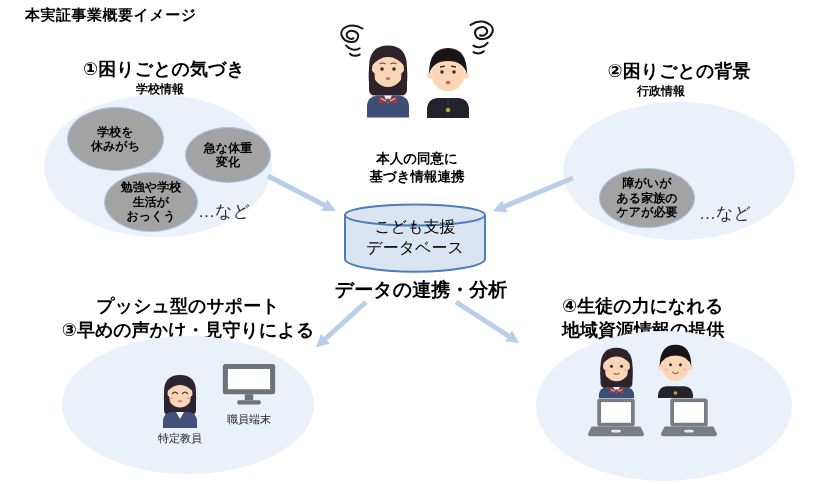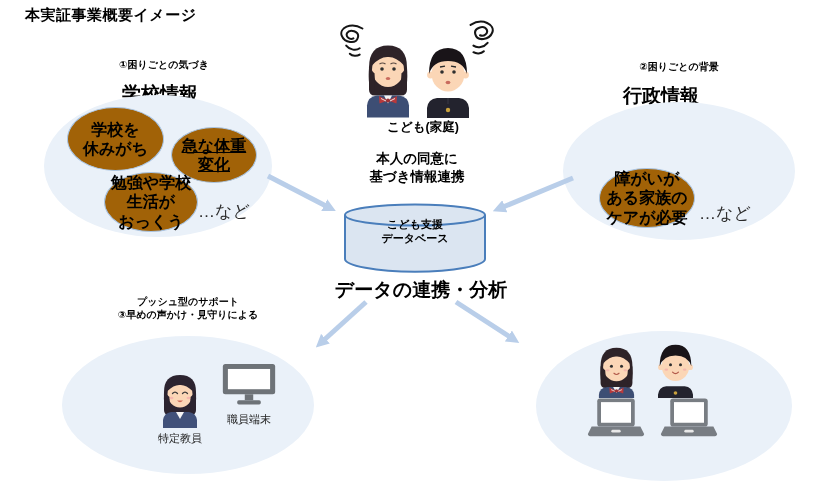--- a/index.html
+++ b/index.html
@@ -3,32 +3,32 @@
 <meta charset="utf-8">
 <style>
   html,body{margin:0;padding:0;background:#fff;}
   .canvas{
     position:relative;width:840px;height:484px;background:#ffffff;overflow:hidden;
     font-family:"Liberation Sans","DejaVu Sans",sans-serif;color:#000;
   }
   .abs{position:absolute;}
   .ctr{text-align:center;}
   .title{font-size:15px;font-weight:700;letter-spacing:.5px;}
-  .hdr{font-size:10px;font-weight:700;line-height:1.32;}
-  .cat{font-size:19px;font-weight:700;}
+  .hdr{font-size:18px;font-weight:700;line-height:1.32;}
+  .cat{font-size:12px;font-weight:700;}
   .big-ellipse{background:#eaf1f9;border-radius:50%;}
   .bubble{
-    background:#a16207;border:1.5px solid #a9c5e5;border-radius:50%;
+    background:#a3a3a3;border:1.5px solid #a9c5e5;border-radius:50%;
     display:flex;align-items:center;justify-content:center;
-    font-size:16px;font-weight:700;line-height:1.2;text-align:center;
+    font-size:12px;font-weight:700;line-height:1.2;text-align:center;
   }
   .etc{font-size:17px;color:#2b2b2b;}
   .small-label{font-size:11px;color:#222;}
   .consent{font-size:13.5px;font-weight:700;line-height:1.32;}
-  .dbtext{font-size:11px;font-weight:700;line-height:1.3;}
+  .dbtext{font-size:16px;font-weight:400;line-height:1.3;}
   .analysis{font-size:19px;font-weight:700;}
   .child-label{font-size:12.5px;font-weight:700;}
   svg{display:block;}
   .flipx{transform:scaleX(-1);}
 </style>
 </head>
 <body>
 
 <div class="canvas">
 
@@ -79,33 +79,32 @@
   </div>
 
   <div class="abs flipx" style="left:464px;top:20px;width:34px;height:38px;">
     <svg width="34" height="38" viewBox="0 0 36 40" fill="none" stroke="#151515" stroke-width="2.2" stroke-linecap="round">
       <path d="M29,5 C16,-3 3,5 6,13 C9,21 22,23 24,15 C26,8 15,5 12,10 C10,14 15,18 19,16"></path>
       <path d="M11,24 C15,29 22,30 26,27"></path>
       <path d="M15,33 C18,36 23,36 26,34"></path>
     </svg>
   </div>
 
-  <div class="abs ctr child-label" style="left:362px;top:119px;width:122px;">こども(家庭)</div>
 
   <div class="abs ctr hdr" style="left:44px;top:58px;width:240px;">①困りごとの気づき</div>
   <div class="abs ctr cat" style="left:44px;top:81px;width:232px;">学校情報</div>
   <div class="abs big-ellipse" style="left:44px;top:95px;width:228px;height:142px;"></div>
 
   <div class="abs bubble" style="left:67px;top:107px;width:95px;height:62px;">
     <div>
       <div>学校を</div>
       <div>休みがち</div>
     </div>
   </div>
-  <div class="abs bubble" style="left:171px;top:127px;width:84px;height:54px;text-decoration:underline;">
+  <div class="abs bubble" style="left:185px;top:127px;width:84px;height:54px;">
     <div>
       <div>急な体重</div>
       <div>変化</div>
     </div>
   </div>
   <div class="abs bubble" style="left:104px;top:172px;width:92px;height:58px;">
     <div>
       <div>勉強や学校</div>
       <div>生活が</div>
       <div>おっくう</div>
@@ -170,20 +169,24 @@
   <div class="abs" style="left:222px;top:362px;width:54px;height:46px;">
     <svg width="54" height="46" viewBox="0 0 64 52">
       <rect x="1" y="1" width="62" height="36" rx="3" fill="#6e7378"></rect>
       <rect x="7" y="7" width="50" height="24" fill="#ffffff"></rect>
       <rect x="27" y="37" width="10" height="7" fill="#6e7378"></rect>
       <rect x="18" y="44" width="28" height="5" rx="2" fill="#6e7378"></rect>
     </svg>
   </div>
   <div class="abs ctr small-label" style="left:221px;top:412px;width:56px;">職員端末</div>
 
+  <div class="abs hdr" style="left:562px;top:295px;width:220px;">
+    <div>④生徒の力になれる</div>
+    <div>地域資源情報の提供</div>
+  </div>
   <div class="abs big-ellipse" style="left:536px;top:331px;width:256px;height:150px;"></div>
 
   <div class="abs" style="left:593px;top:341px;width:47px;height:57px;">
     <svg width="47" height="57" viewBox="0 0 56 68">
       <path d="M9,30 Q9,8 28,8 Q47,8 47,30 L47,50 Q47,56 41,56 L15,56 Q9,56 9,50 Z" fill="#2e2328"></path>
       <ellipse cx="28" cy="31" rx="16" ry="17" fill="#fbd6b6"></ellipse>
       <path d="M12,27 Q13,11 28,11 Q43,11 44,27 Q36,18 28,18.5 Q20,18 12,27 Z" fill="#2e2328"></path>
       <path d="M9,30 Q7.5,48 13,55 Q16,48 14.5,35 Z" fill="#2e2328"></path>
       <path d="M47,30 Q48.5,48 43,55 Q40,48 41.5,35 Z" fill="#2e2328"></path>
       <circle cx="22" cy="30" r="1.8" fill="#2f2f2f"></circle>

